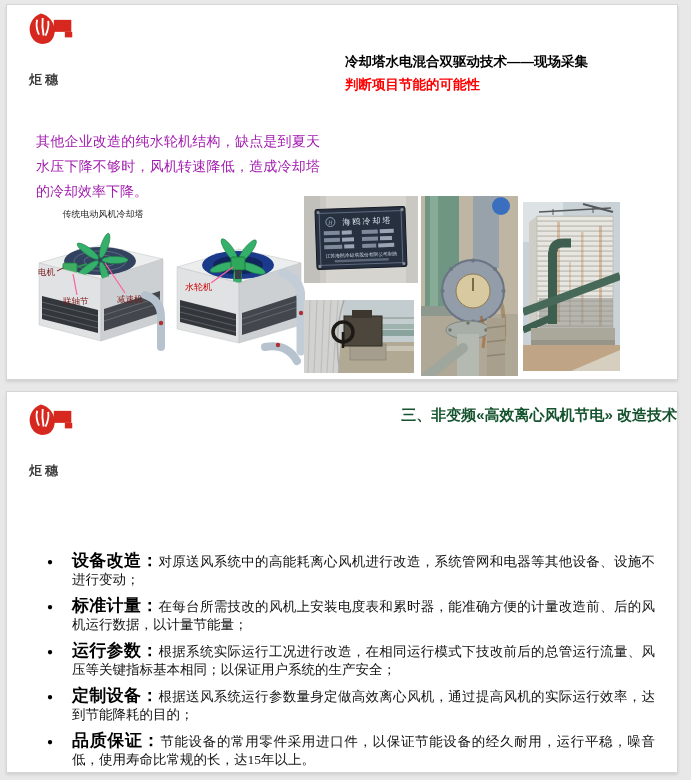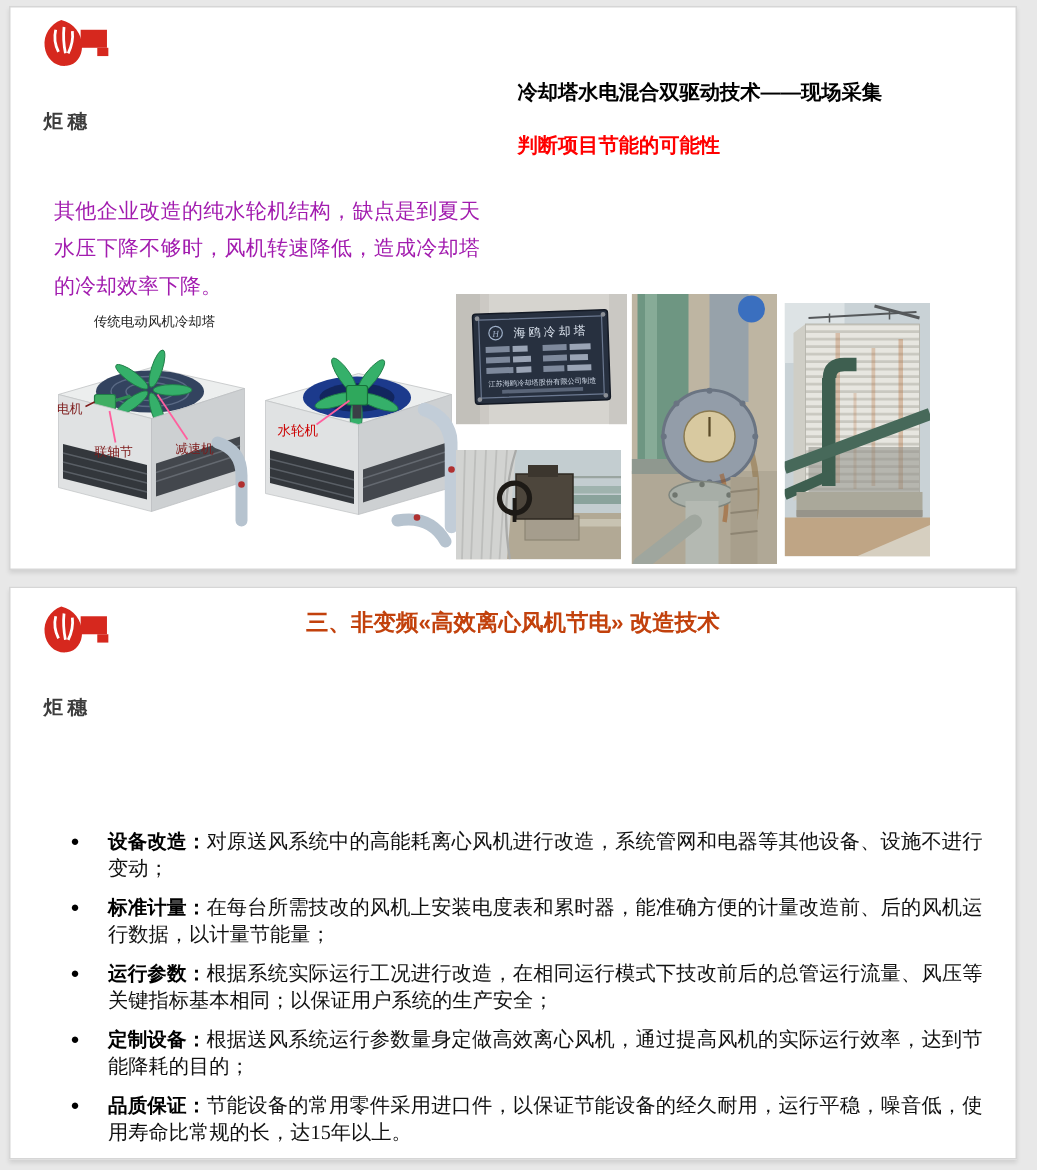--- a/index.html
+++ b/index.html
@@ -22,43 +22,43 @@
   .logo .logo-text{
     display:block;margin-top:18px;margin-left:2px;
     font-family:"Liberation Sans", sans-serif;font-weight:bold;
     font-size:13px;letter-spacing:3px;color:#3d3d3d;
   }
 
   
   .s1-title{position:absolute;left:338px;top:46px;width:330px;
     font-family:"Liberation Sans", sans-serif;font-weight:bold;font-size:13.5px;line-height:21px;}
   .s1-title .t1{color:#000;}
-  .s1-title .t2{color:#ff0000;margin-top:14px;}
+  .s1-title .t2{color:#ff0000;margin-top:2px;}
   .s1-note{position:absolute;left:338px;top:100px;width:330px;
     font-size:13.5px;line-height:28px;color:#222;}
   .s1-left-para{position:absolute;left:29px;top:124px;width:284px;
     font-size:14px;line-height:25px;text-align:justify;color:#a21caf;}
   .s1-diagram{position:absolute;left:18px;top:196px;width:280px;height:180px;}
   .photo{position:absolute;overflow:hidden;}
   #photo-nameplate{left:297px;top:191px;width:114px;height:87px;}
   #photo-motor{left:297px;top:295px;width:110px;height:73px;}
   #photo-gauge{left:414px;top:191px;width:97px;height:180px;}
   #photo-tower{left:516px;top:197px;width:97px;height:169px;}
 
   
-  .s2-title{position:absolute;left:0;top:14px;width:100%;text-align:center;
-    font-family:"Liberation Sans", sans-serif;font-weight:bold;font-size:15px;color:#c2410c;}
+  .s2-title{position:absolute;left:0;top:14px;width:100%;text-align:right;
+    font-family:"Liberation Sans", sans-serif;font-weight:bold;font-size:15px;color:#14532d;}
   .s2-para{position:absolute;left:51px;top:52px;width:594px;
     font-size:14px;line-height:24px;text-indent:56px;text-align:justify;color:#111;}
   .s2-bullets{position:absolute;left:36px;top:160px;width:612px;
     margin:0;padding:0;list-style:none;}
   .s2-bullets li{position:relative;padding-left:29px;margin-bottom:8px;
     font-size:13.5px;line-height:18px;text-align:justify;color:#111;}
   .s2-bullets .dot{position:absolute;left:4px;top:1px;font-size:10px;color:#000;}
-  .s2-bullets .bullet-head{font-family:"Liberation Sans", sans-serif;font-weight:bold;font-size:13px;color:#000;}
+  .s2-bullets .bullet-head{font-family:"Liberation Sans", sans-serif;font-weight:bold;font-size:17px;color:#000;}
 </style>
 </head>
 <body>
 
 <div class="slide" id="slide1">
 
   <div class="logo" style="left:20px;top:6px;">
     <svg width="48" height="38" viewBox="0 0 52 40">
       <path d="M15 2 C7 5 2 13 3 21 C4 30 11 36 19 35 C26 34 30 28 30 21 C30 12 24 4 15 2 Z" fill="#d6281e"></path>
       <path d="M11 9 Q9 17 13 25" stroke="#ffffff" stroke-width="2" fill="none"></path>

